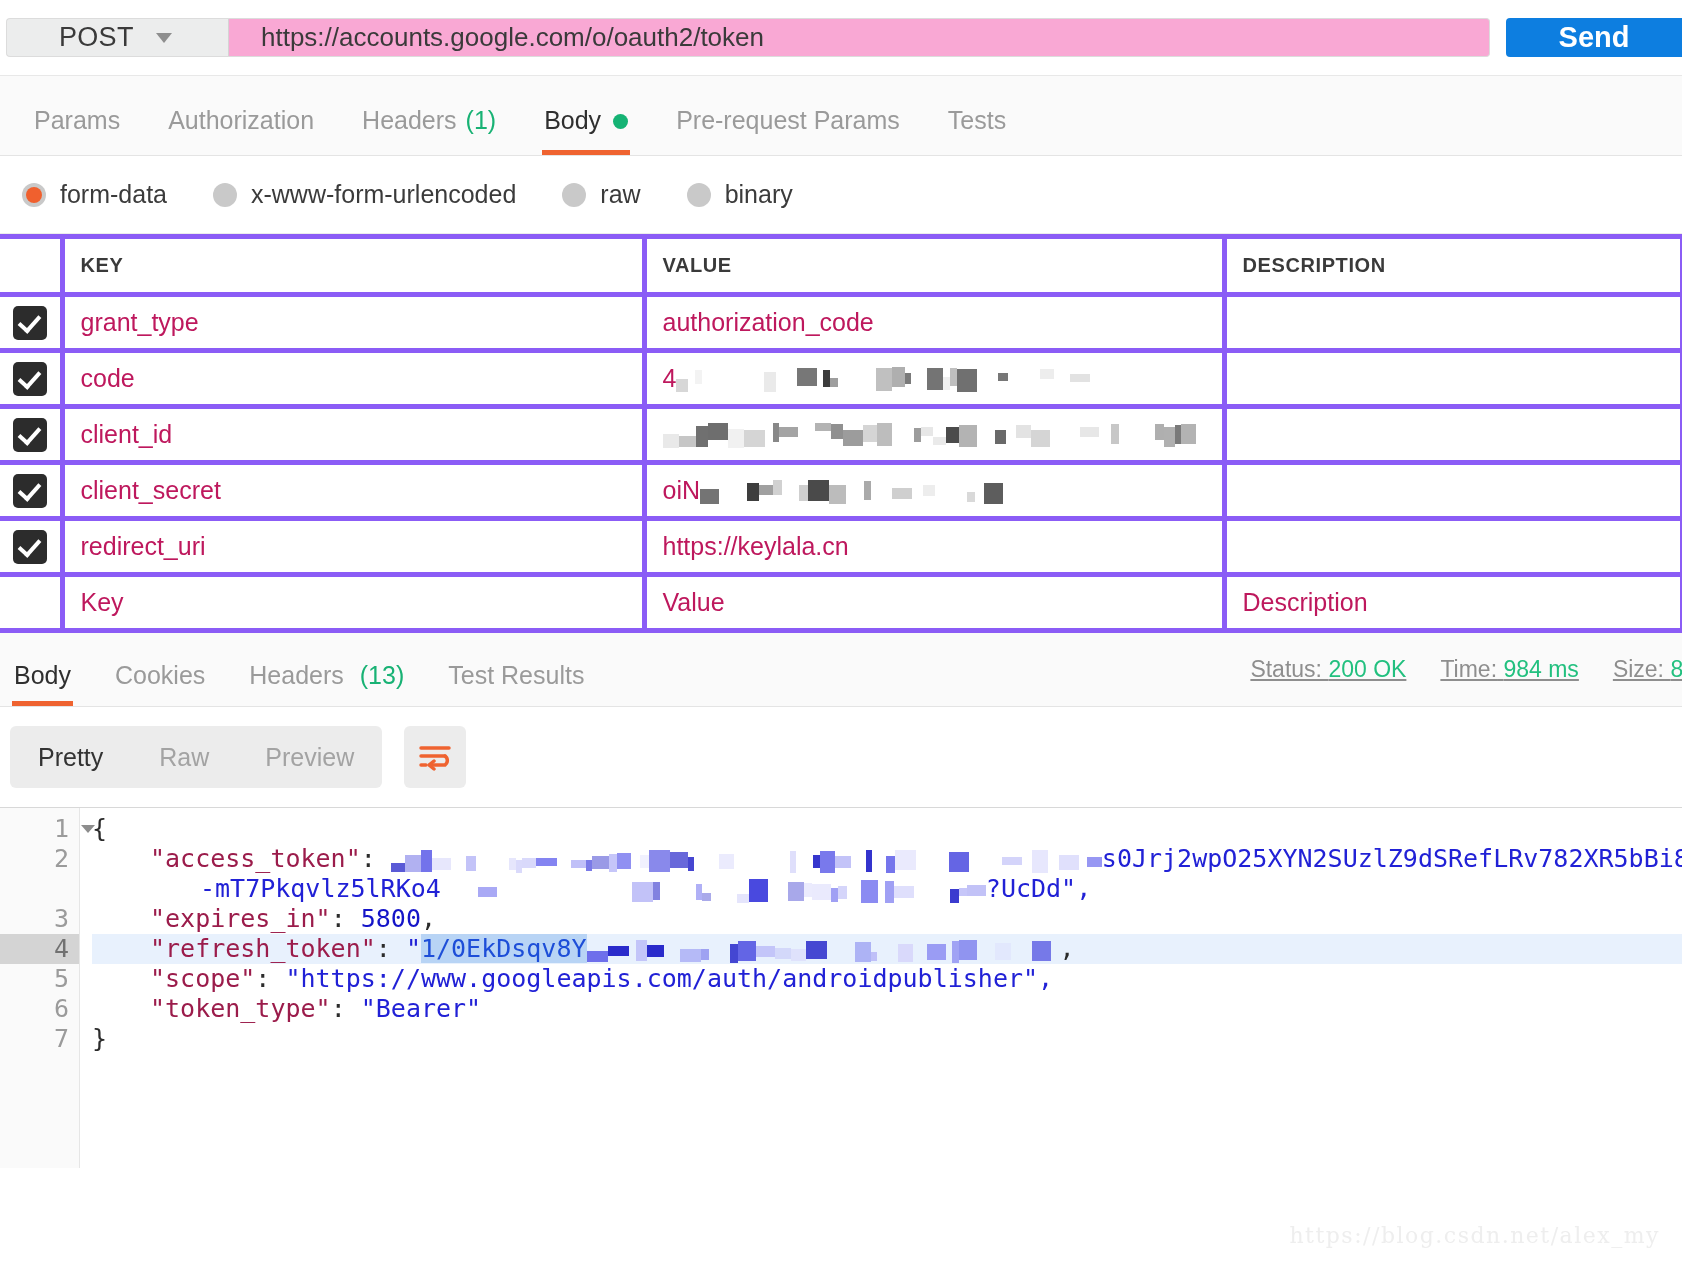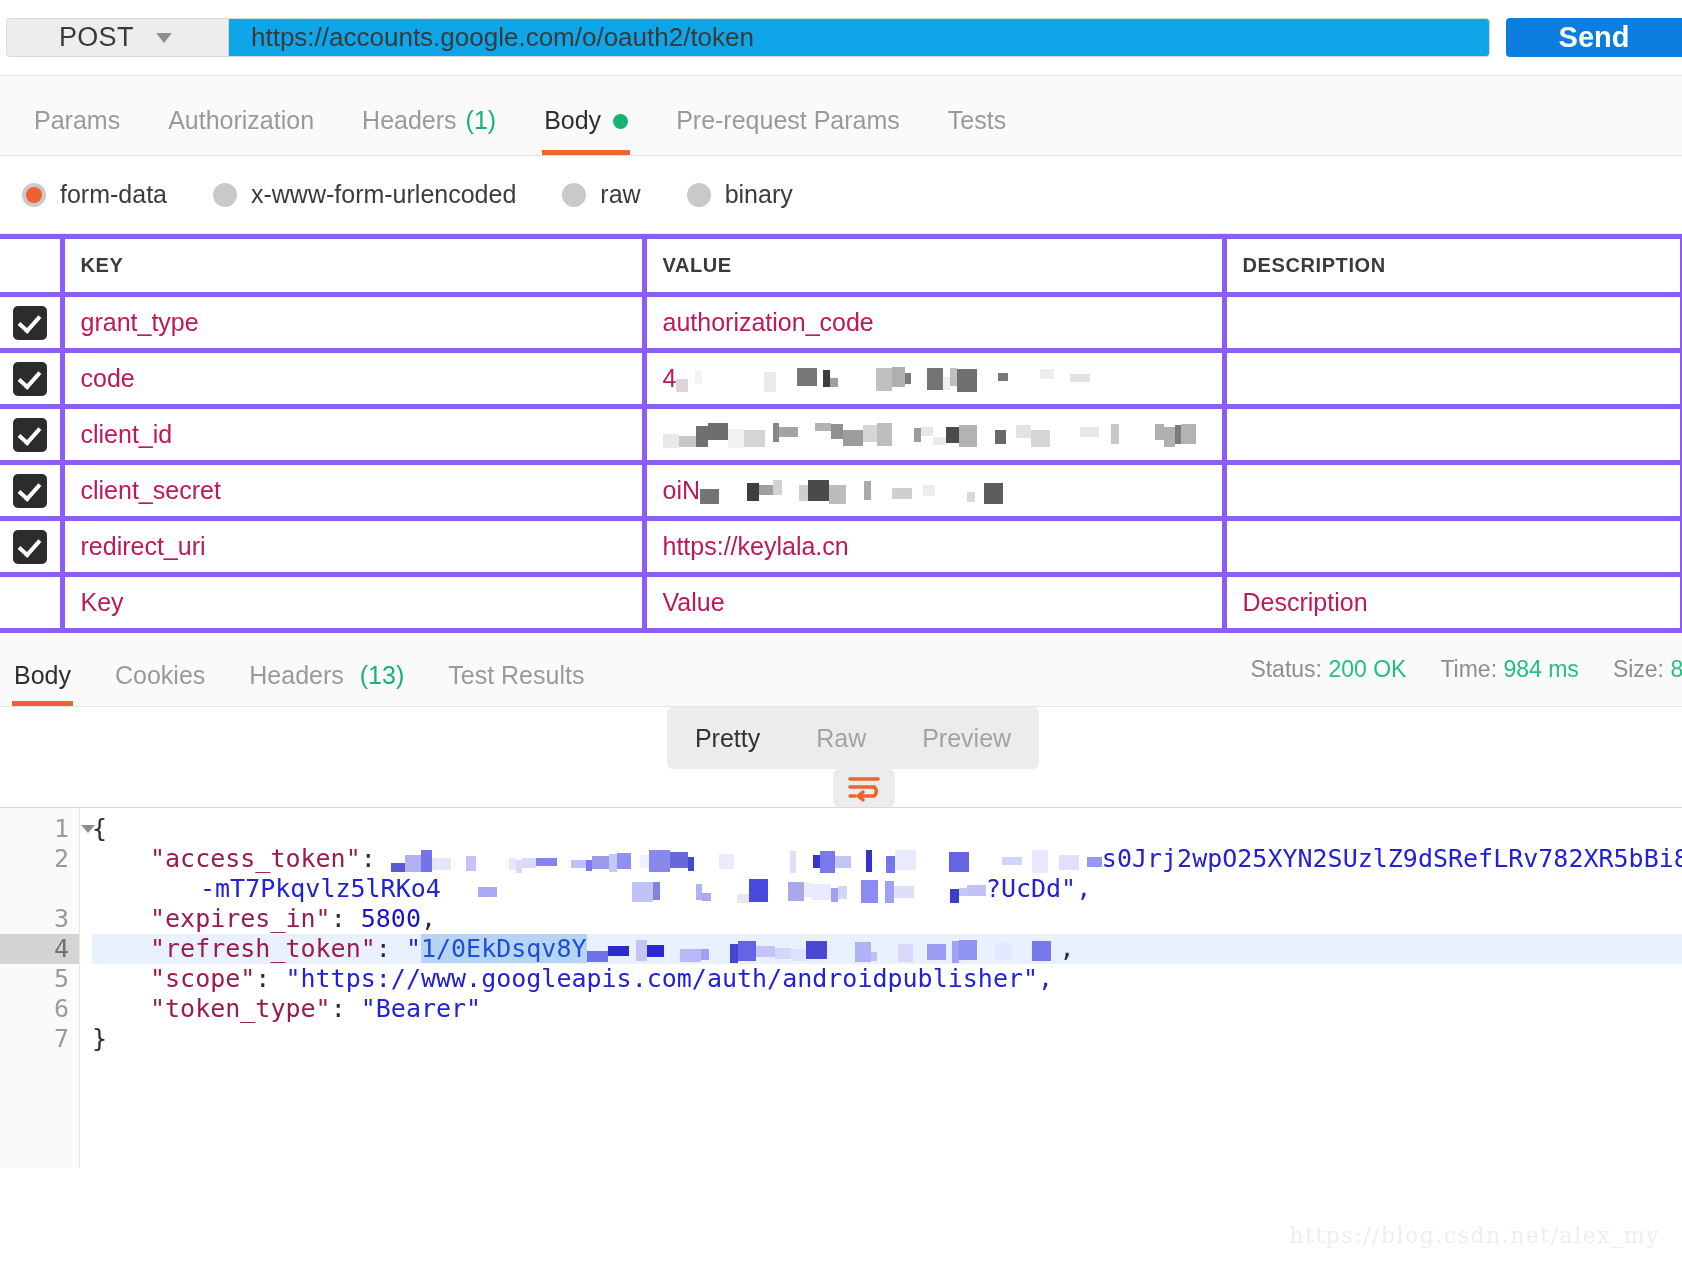--- a/index.html
+++ b/index.html
@@ -46,27 +46,27 @@
   }
   .method-caret {
     margin-left: 22px;
     width: 0; height: 0;
     border-left: 8px solid transparent;
     border-right: 8px solid transparent;
     border-top: 10px solid #8e8e8e;
   }
   .url-input {
     flex: 1 1 auto;
-    background: #0ea5e9;
+    background: #f9a8d4;
     border: 1px solid #dcdcdc;
     border-left: 1px solid #d4d4d4;
     border-radius: 0 4px 4px 0;
     display: flex;
     align-items: center;
-    padding-left: 22px;
+    padding-left: 32px;
     box-sizing: border-box;
     margin-right: 16px;
   }
   .url-text {
     font-size: 26px;
     color: #3a3a3a;
   }
   .send-btn {
     flex: 0 0 auto;
     width: 236px;
@@ -256,32 +256,31 @@
     background: #ef6330;
   }
   .resp-meta {
     display: flex;
     align-items: center;
     font-size: 23px;
     color: #8e8e8e;
     padding-right: 0;
     margin-right: -14px;
   }
-  .resp-meta .grp { margin-left: 34px; white-space: nowrap; }
+  .resp-meta .grp { margin-left: 34px; white-space: nowrap; text-decoration: underline; }
   .resp-meta .val { color: #22c07f; }
 
   
   .pretty-bar {
     display: flex;
     align-items: center;
     height: 100px;
-    padding-left: 24px;
+    padding-left: 10px;
     background: #fff;
     box-sizing: border-box;
-    flex-direction: column;
   }
   .seg {
     display: flex;
     align-items: center;
     background: #ececec;
     border-radius: 6px;
     height: 62px;
   }
   .seg-item {
     font-size: 25px;

